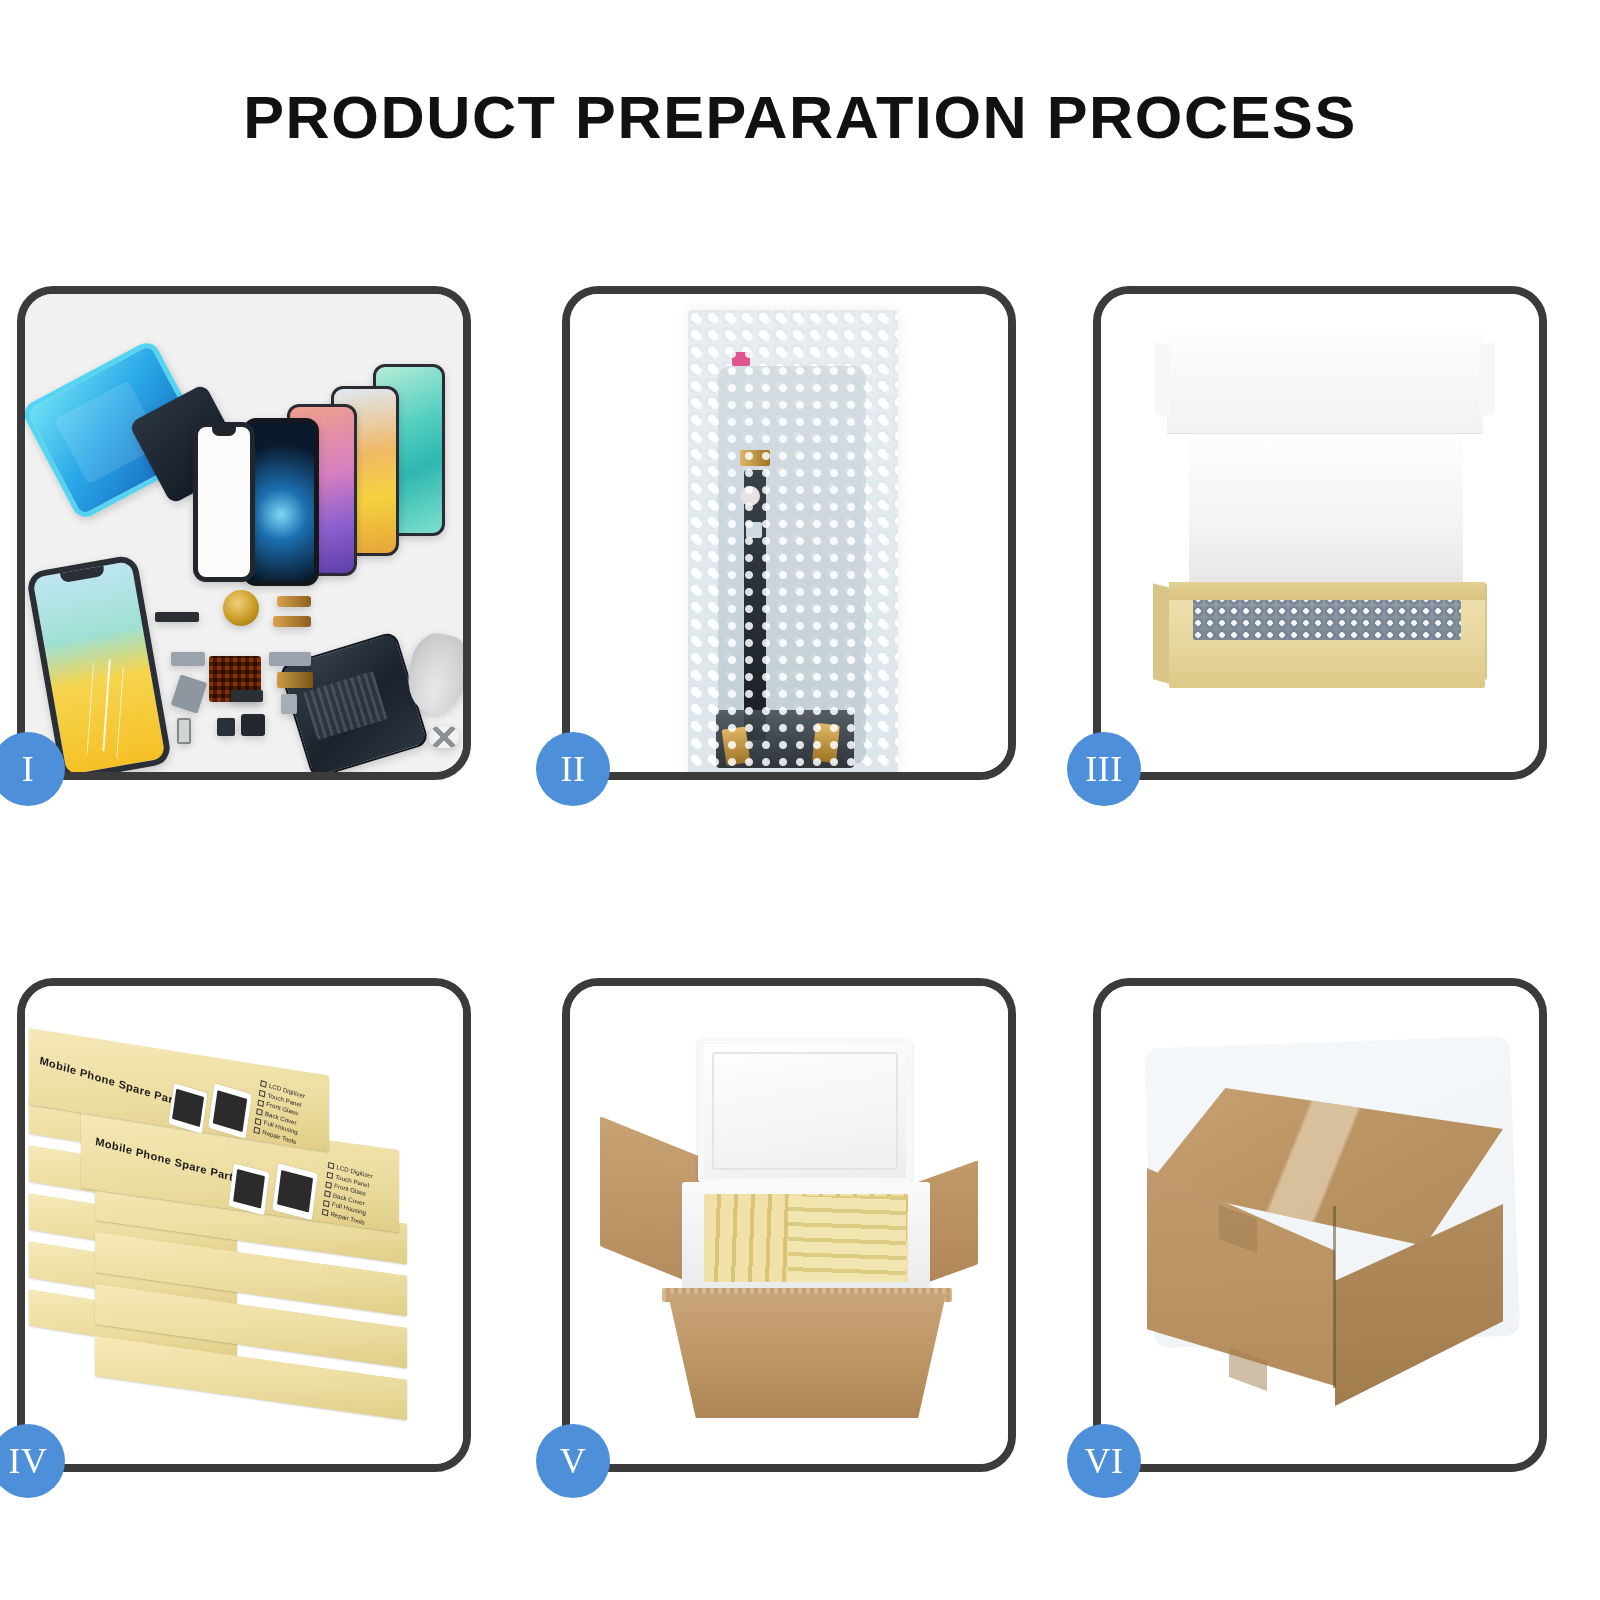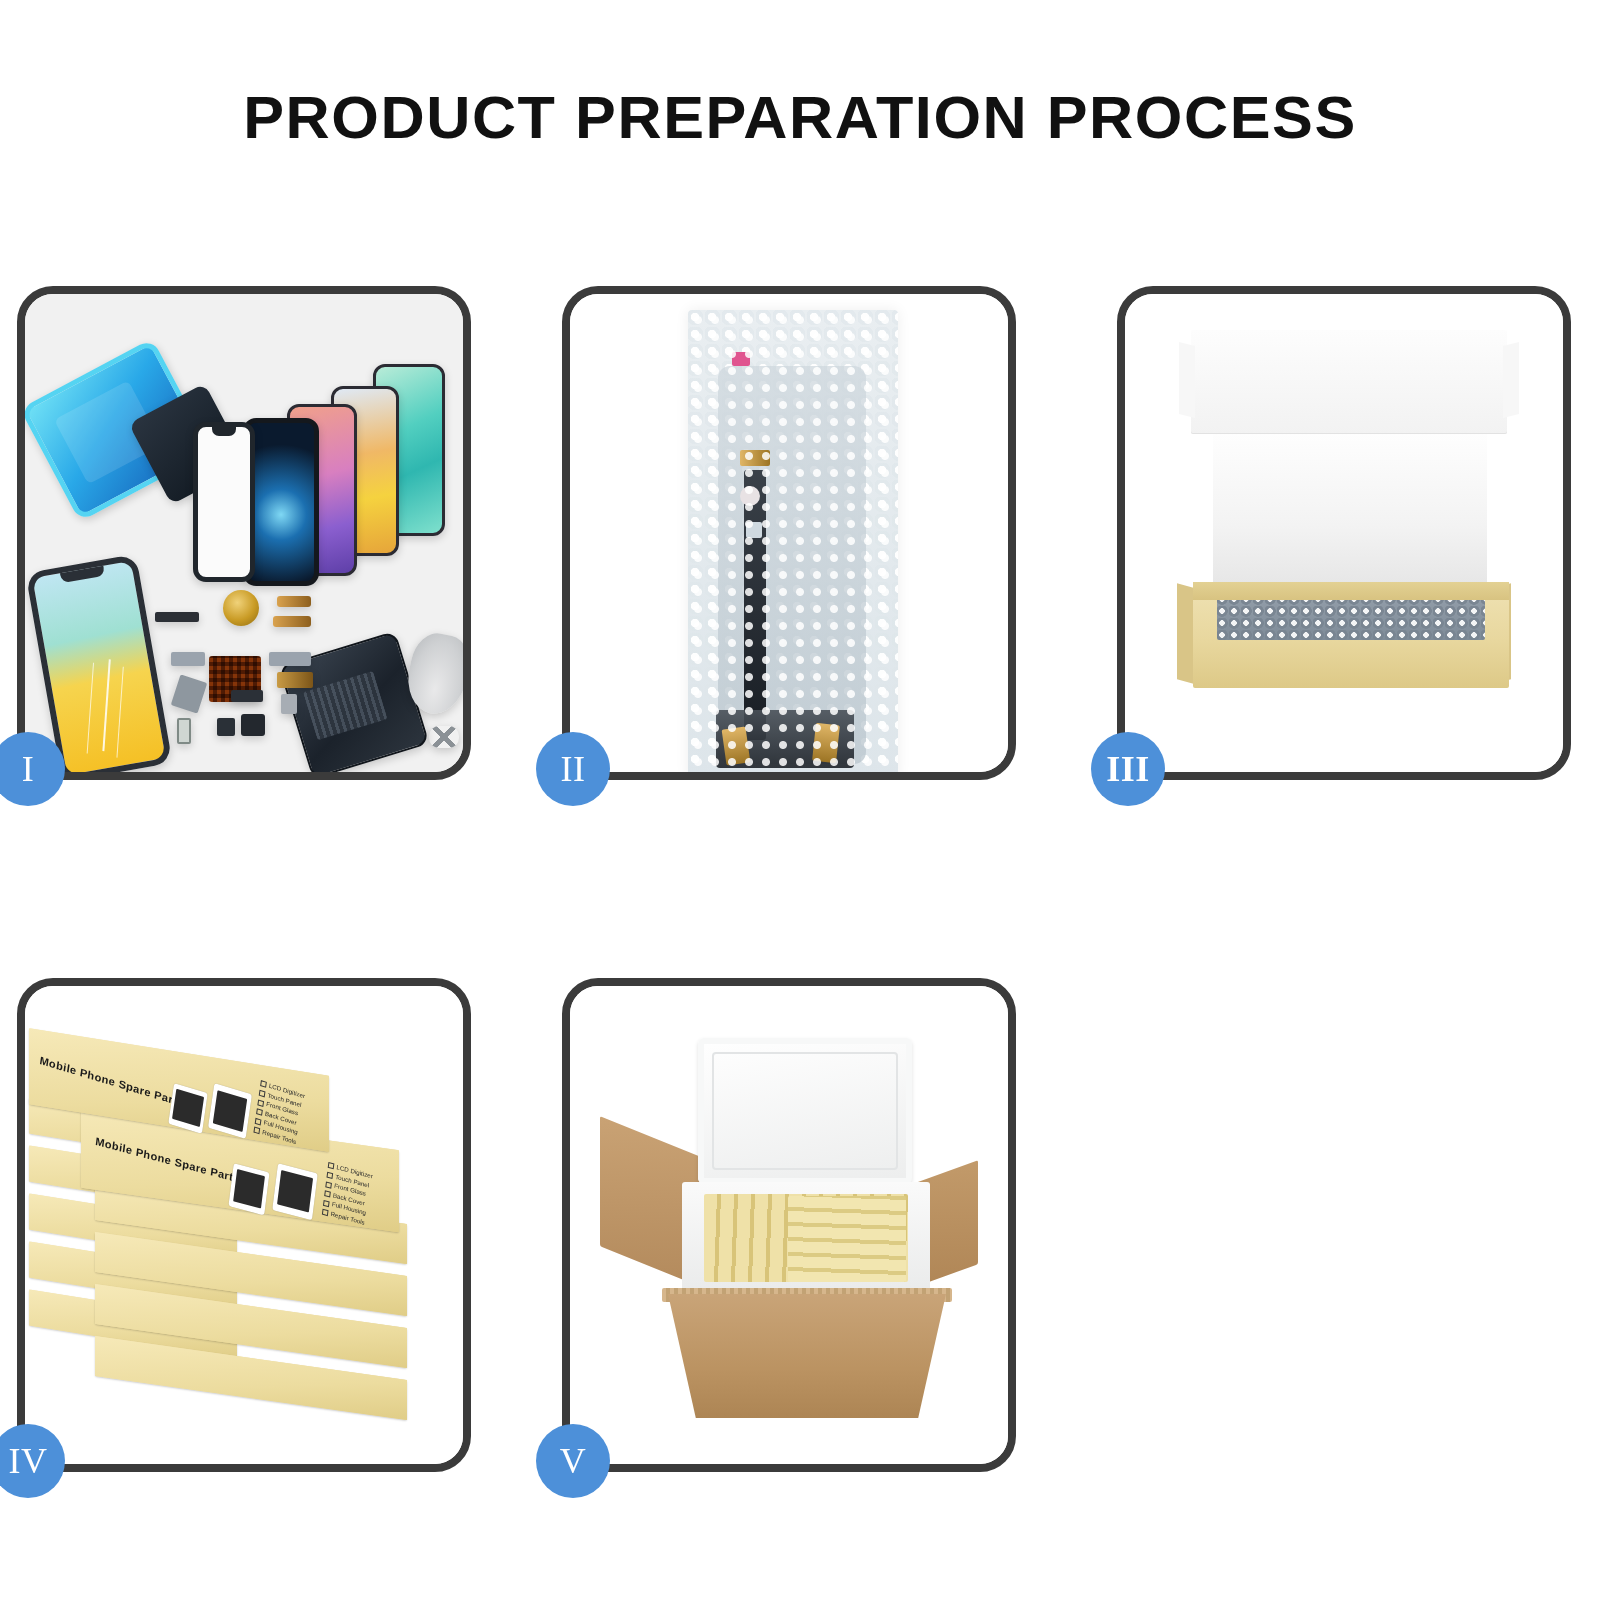--- a/index.html
+++ b/index.html
@@ -28,21 +28,21 @@
   .row { position: relative; height: 494px; }
   .row + .row { margin-top: 198px; }
 
   .panel {
     position: absolute; top: 0; width: 454px; height: 494px;
     border: 8px solid #3b3b3b; border-radius: 36px;
     background: #ffffff; overflow: visible;
   }
   .panel.c0 { left: 0px; }
   .panel.c1 { left: 545px; }
-  .panel.c2 { left: 1100px; font-weight: bold; }
+  .panel.c2 { left: 1076px; }
 
   .panel-inner {
     position: absolute; inset: 0; border-radius: 28px; overflow: hidden;
     background: #ffffff;
   }
   .panel.tinted .panel-inner { background: #f1f1f1; }
 
   
   .badge {
     position: absolute; left: -34px; bottom: -34px;
@@ -513,16 +513,33 @@
             <div class="v-goldfill2"></div>
             <div class="v-cartonlip"></div>
             <div class="v-carton"></div>
           </div>
         </div>
         <div class="badge">
           <span>V</span>
         </div>
       </div>
 
+      <div class="panel c2">
+        <div class="panel-inner">
+          <div class="vi-wrap">
+            <div class="vi-film"></div>
+            <div class="vi-top"></div>
+            <div class="vi-tape"></div>
+            <div class="vi-front"></div>
+            <div class="vi-side"></div>
+            <div class="vi-edge"></div>
+            <div class="vi-seamtab-a"></div>
+            <div class="vi-seamtab-b"></div>
+          </div>
+        </div>
+        <div class="badge">
+          <span>VI</span>
+        </div>
+      </div>
     </div>
 
   </div>
 </div>
 
 </body></html>

